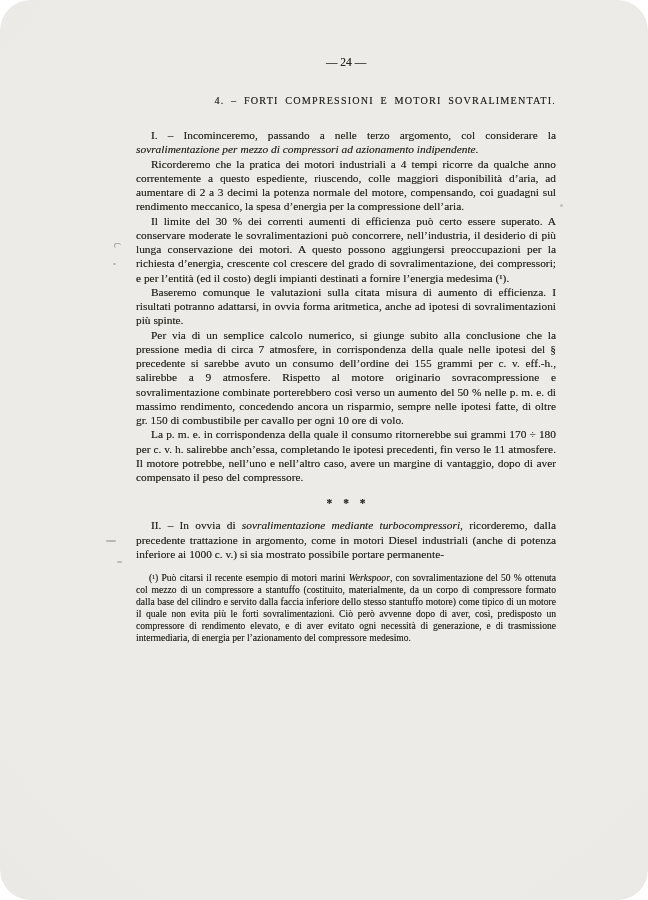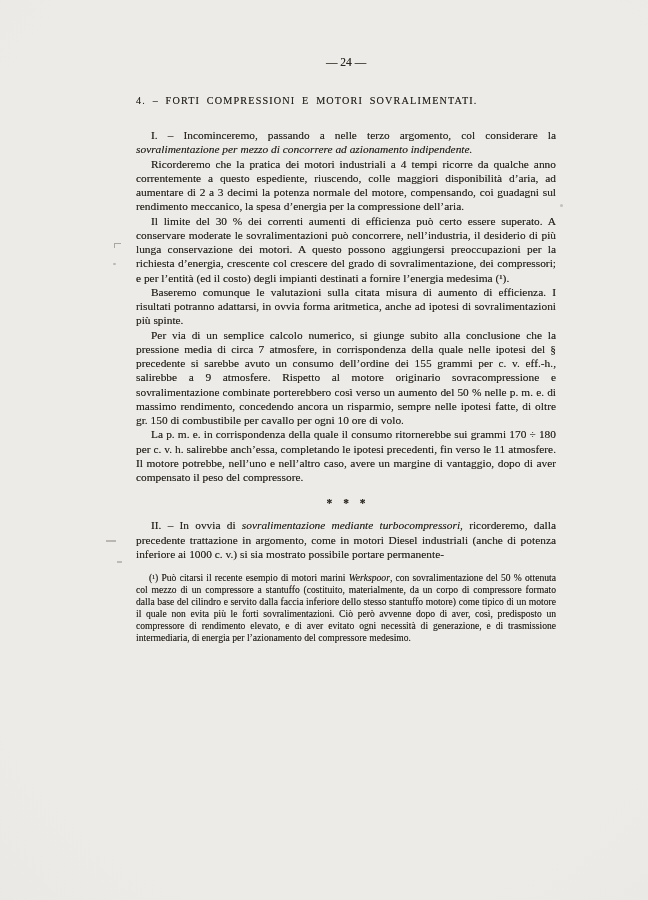--- a/index.html
+++ b/index.html
@@ -1,15 +1,15 @@
 <!DOCTYPE html>
 <html><head>
 <meta charset="utf-8">
 <style>
-  * { box-sizing: border-box; }
+  * { box-sizing: border-box; border-radius: 30px; }
   html, body { margin: 0; padding: 0; }
 
   .scan {
     position: relative;
     width: 648px;
     height: 900px;
     overflow: hidden;
     background: radial-gradient(ellipse 130% 115% at 52% 45%,
                 #edebe7 50%, #e7e5e1 80%, #dedcd8 100%);
     font-family: "Liberation Serif", "DejaVu Serif", serif;
@@ -24,21 +24,21 @@
     text-shadow: 0 0 0.4px rgba(40, 36, 30, 0.55);
   }
 
   .page-number {
     text-align: center;
     font-size: 11.5px;
     margin: 0 0 27px 0;
   }
 
   .heading {
-    text-align: left;
+    text-align: right;
     font-size: 10.2px;
     letter-spacing: 1.15px;
     word-spacing: 3px;
     margin: 0 0 22px 0;
     white-space: nowrap;
   }
 
   p.body {
     font-size: 11.4px;
     line-height: 14.25px;
@@ -94,21 +94,21 @@
   <div class="artifact a3"></div>
   <div class="artifact a4"></div>
   <div class="artifact a5"></div>
 
   <div class="content">
 
     <div class="page-number">— 24 —</div>
 
     <div class="heading">4. – FORTI COMPRESSIONI E MOTORI SOVRALIMENTATI.</div>
 
-    <p class="body"><span>I. – Incominceremo, passando a nelle terzo argomento, col considerare la </span><span class="it">sovralimentazione per mezzo di concorrere ad azionamento indipendente.</span></p>
+    <p class="body"><span>I. – Incominceremo, passando a nelle terzo argomento, col considerare la </span><span class="it">sovralimentazione per mezzo di compressori ad azionamento indipendente.</span></p>
 
     <p class="body">Ricorderemo che la pratica dei motori industriali a 4 tempi ricorre da qualche anno correntemente a questo espediente, riuscendo, colle maggiori disponibilità d’aria, ad aumentare di 2 a 3 decimi la potenza normale del motore, compensando, coi guadagni sul rendimento meccanico, la spesa d’energia per la compressione dell’aria.</p>
 
     <p class="body">Il limite del 30 % dei correnti aumenti di efficienza può certo essere superato. A conservare moderate le sovralimentazioni può concorrere, nell’industria, il desiderio di più lunga conservazione dei motori. A questo possono aggiungersi preoccupazioni per la richiesta d’energia, crescente col crescere del grado di sovralimentazione, dei compressori; e per l’entità (ed il costo) degli impianti destinati a fornire l’energia medesima (¹).</p>
 
     <p class="body">Baseremo comunque le valutazioni sulla citata misura di aumento di efficienza. I risultati potranno adattarsi, in ovvia forma aritmetica, anche ad ipotesi di sovralimentazioni più spinte.</p>
 
     <p class="body gap-top">Per via di un semplice calcolo numerico, si giunge subito alla conclusione che la pressione media di circa 7 atmosfere, in corrispondenza della quale nelle ipotesi del § precedente si sarebbe avuto un consumo dell’ordine dei 155 grammi per c. v. eff.-h., salirebbe a 9 atmosfere. Rispetto al motore originario sovracompressione e sovralimentazione combinate porterebbero così verso un aumento del 50 % nelle p. m. e. di massimo rendimento, concedendo ancora un risparmio, sempre nelle ipotesi fatte, di oltre gr. 150 di combustibile per cavallo per ogni 10 ore di volo.</p>
 
     <p class="body">La p. m. e. in corrispondenza della quale il consumo ritornerebbe sui grammi 170 ÷ 180 per c. v. h. salirebbe anch’essa, completando le ipotesi precedenti, fin verso le 11 atmosfere. Il motore potrebbe, nell’uno e nell’altro caso, avere un margine di vantaggio, dopo di aver compensato il peso del compressore.</p>

